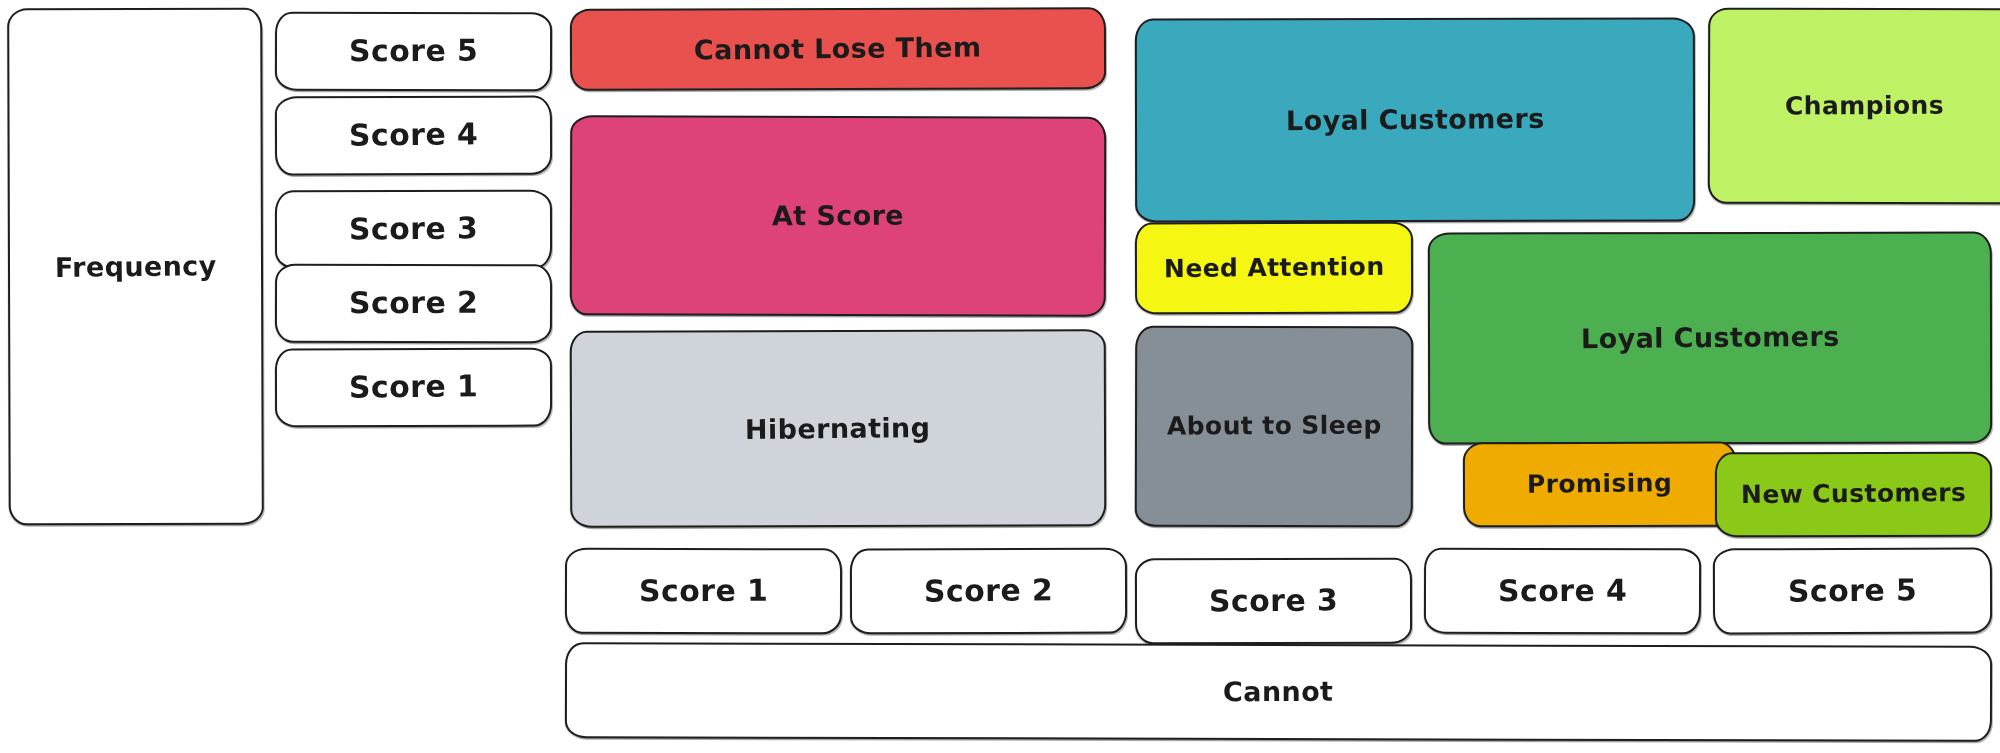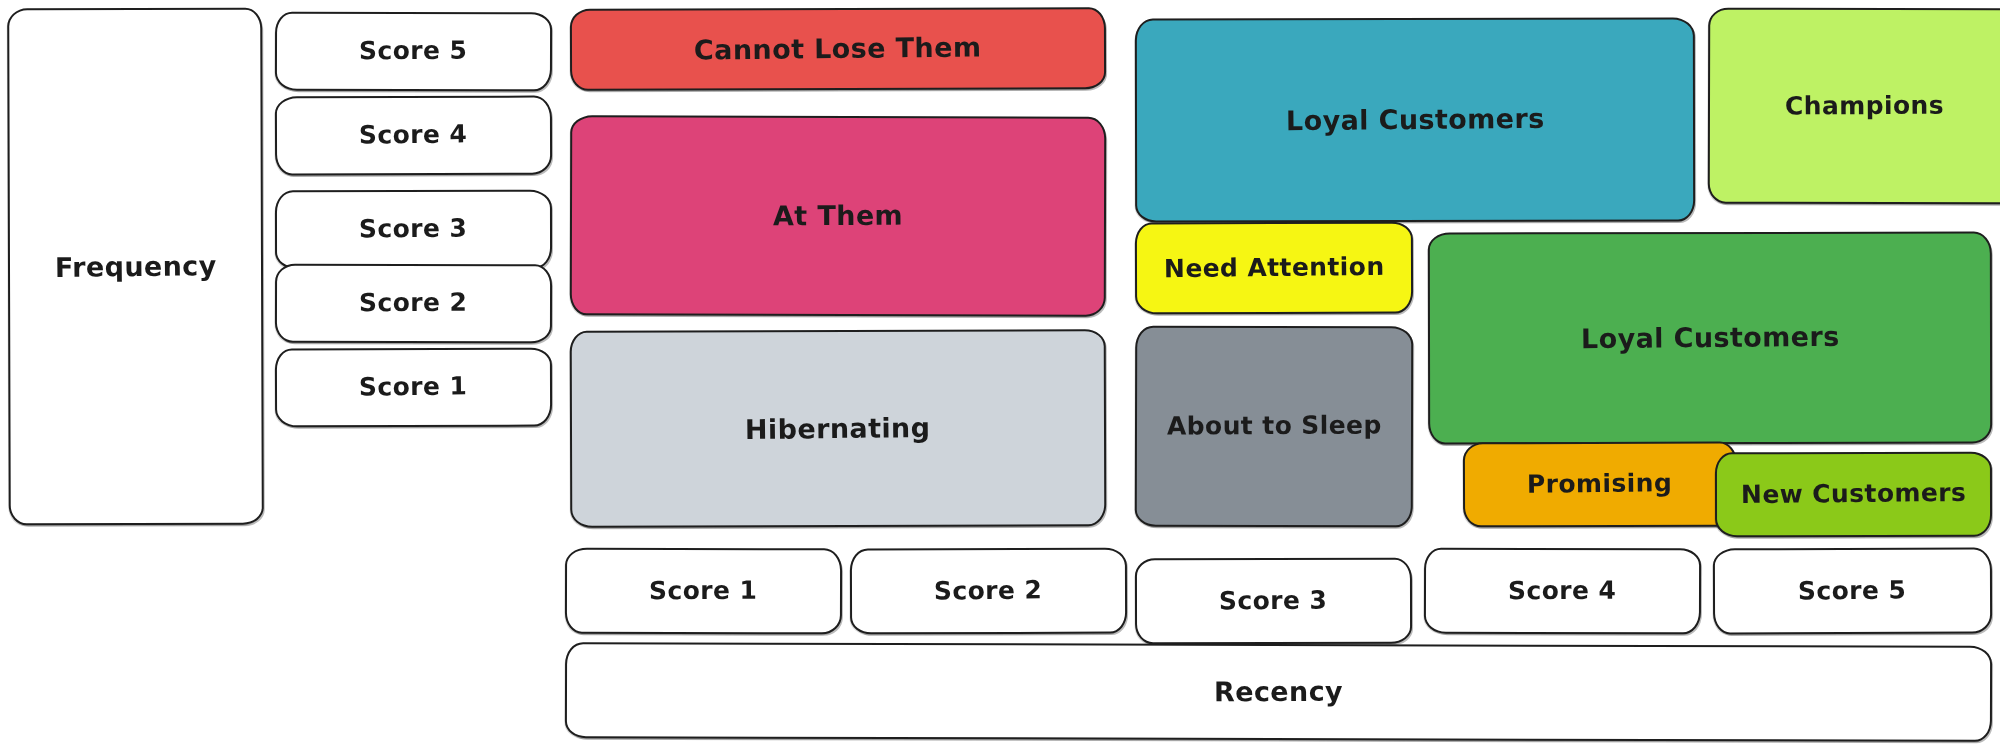--- a/index.html
+++ b/index.html
@@ -54,21 +54,21 @@
   .r1 { border-radius: 20px 17px 21px 18px / 18px 21px 17px 20px; }
   .r2 { border-radius: 17px 21px 18px 22px / 21px 17px 22px 18px; }
   .r3 { border-radius: 22px 18px 20px 17px / 17px 22px 19px 21px; }
   .r4 { border-radius: 18px 22px 17px 21px / 22px 18px 21px 17px; }
 
   .tilt-a { transform: rotate(-0.18deg); }
   .tilt-b { transform: rotate(0.15deg); }
   .tilt-c { transform: rotate(-0.1deg); margin-top: 10px; }
 
   .fs-axis   { font-size: 27px; }
-  .fs-score  { font-size: 25px; align-items: center; }
+  .fs-score  { font-size: 30px; align-items: center; }
   .fs-seg-lg { font-size: 27px; }
   .fs-seg-md { font-size: 25px; }
 </style>
 </head>
 <body>
 
 <div id="canvas">
 
   <div class="box plain r1 tilt-a fs-axis" style="left:8px; top:8px; width:255px; height:517px;">
     <span class="label">Frequency</span>
@@ -88,21 +88,21 @@
   </div>
   <div class="box plain r2 tilt-a fs-score" style="left:275px; top:348px; width:277px; height:79px;">
     <span class="label">Score 1</span>
   </div>
 
   <div class="box r1 tilt-a fs-seg-lg" style="left:570px; top:8px; width:536px; height:82px; background:#e8514d;">
     <span class="label">Cannot Lose Them</span>
   </div>
 
   <div class="box r3 tilt-b fs-seg-lg" style="left:570px; top:116px; width:536px; height:200px; background:#dd4378;">
-    <span class="label">At Them</span>
+    <span class="label">At Score</span>
   </div>
 
   <div class="box r2 tilt-a fs-seg-lg" style="left:570px; top:330px; width:536px; height:197px; background:#ced4da;">
     <span class="label">Hibernating</span>
   </div>
 
   <div class="box r4 tilt-c fs-seg-lg" style="left:1135px; top:8px; width:560px; height:204px; background:#3aa8bd;">
     <span class="label">Loyal Customers</span>
   </div>
 
@@ -140,16 +140,16 @@
     <span class="label">Score 3</span>
   </div>
   <div class="box plain r2 tilt-b fs-score" style="left:1424px; top:548px; width:277px; height:86px;">
     <span class="label">Score 4</span>
   </div>
   <div class="box plain r3 tilt-a fs-score" style="left:1713px; top:548px; width:279px; height:86px;">
     <span class="label">Score 5</span>
   </div>
 
   <div class="box plain r4 tilt-b fs-axis" style="left:565px; top:644px; width:1427px; height:96px;">
-    <span class="label">Recency</span>
+    <span class="label">Cannot</span>
   </div>
 
 </div>
 
 </body></html>

